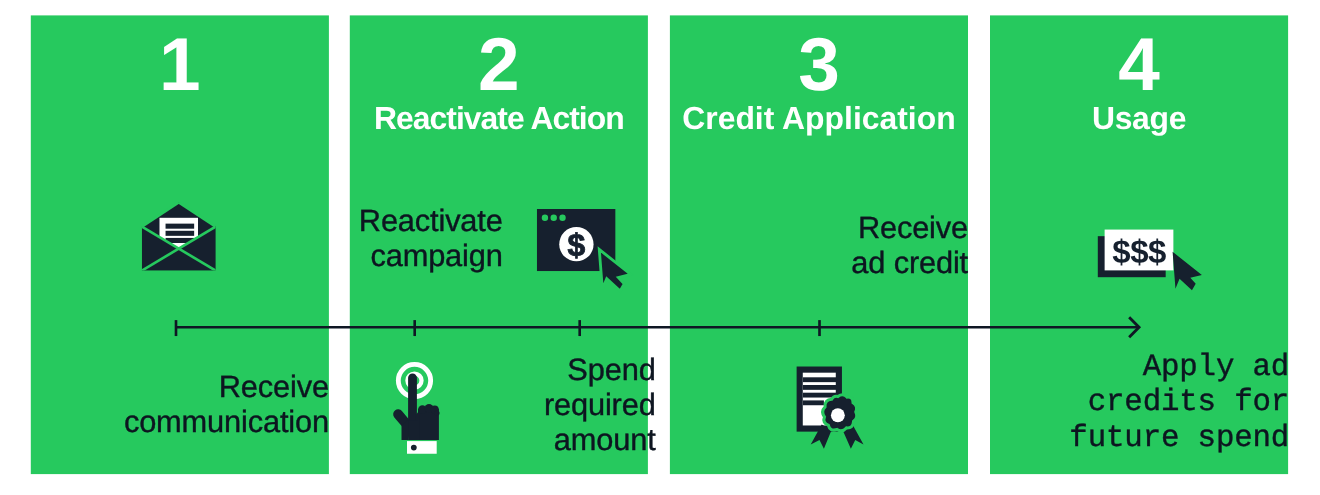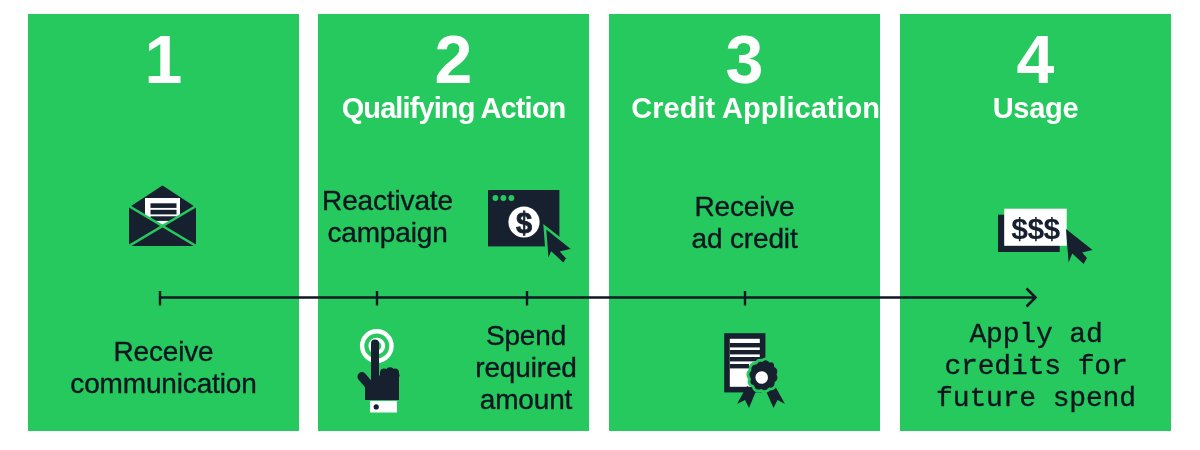--- a/index.html
+++ b/index.html
@@ -3,37 +3,37 @@
 <meta charset="utf-8">
 <style>
   html,body{margin:0;padding:0;background:#ffffff;}
   #stage{position:relative;width:1200px;height:450px;background:#ffffff;overflow:hidden;
     font-family:"Liberation Sans",sans-serif;}
   .panel{position:absolute;top:14px;height:417px;width:271px;background:#26c95e;}
   .num{position:absolute;top:12.5px;left:0;width:100%;text-align:center;
     color:#fff;font-size:68px;font-weight:bold;line-height:64px;}
   .title{position:absolute;top:79px;left:0;width:100%;text-align:center;
     color:#fff;font-size:29px;font-weight:bold;line-height:30px;}
-  .body{position:absolute;color:#0d1520;font-size:28px;line-height:32px;text-align:center;letter-spacing:-0.15px;-webkit-text-stroke:0.35px #0d1520;}
+  .body{position:absolute;color:#0d1520;font-size:28px;line-height:32px;text-align:right;letter-spacing:-0.15px;-webkit-text-stroke:0.35px #0d1520;}
   .icon{position:absolute;}
 </style>
 </head>
 <body>
 <div id="stage">
 
   <div class="panel" style="left:28px;">
     <div class="num">1</div>
   </div>
   <div class="panel" style="left:318px;">
     <div class="num">2</div>
-    <div class="title" style="letter-spacing:-0.9px;">Qualifying Action</div>
+    <div class="title" style="letter-spacing:-0.9px;">Reactivate Action</div>
   </div>
   <div class="panel" style="left:609px;">
     <div class="num">3</div>
-    <div class="title" style="letter-spacing:0px;text-align:right;">Credit Application</div>
+    <div class="title" style="letter-spacing:0px;">Credit Application</div>
   </div>
   <div class="panel" style="left:900px;">
     <div class="num">4</div>
     <div class="title" style="letter-spacing:-0.3px;">Usage</div>
   </div>
 
   <svg class="icon" style="left:0;top:0;" width="1200" height="450">
     <g stroke="#0f1724" stroke-width="2.4" fill="none">
       <line x1="160" y1="297.5" x2="1035" y2="297.5"></line>
       <line x1="160" y1="291" x2="160" y2="305.5"></line>

